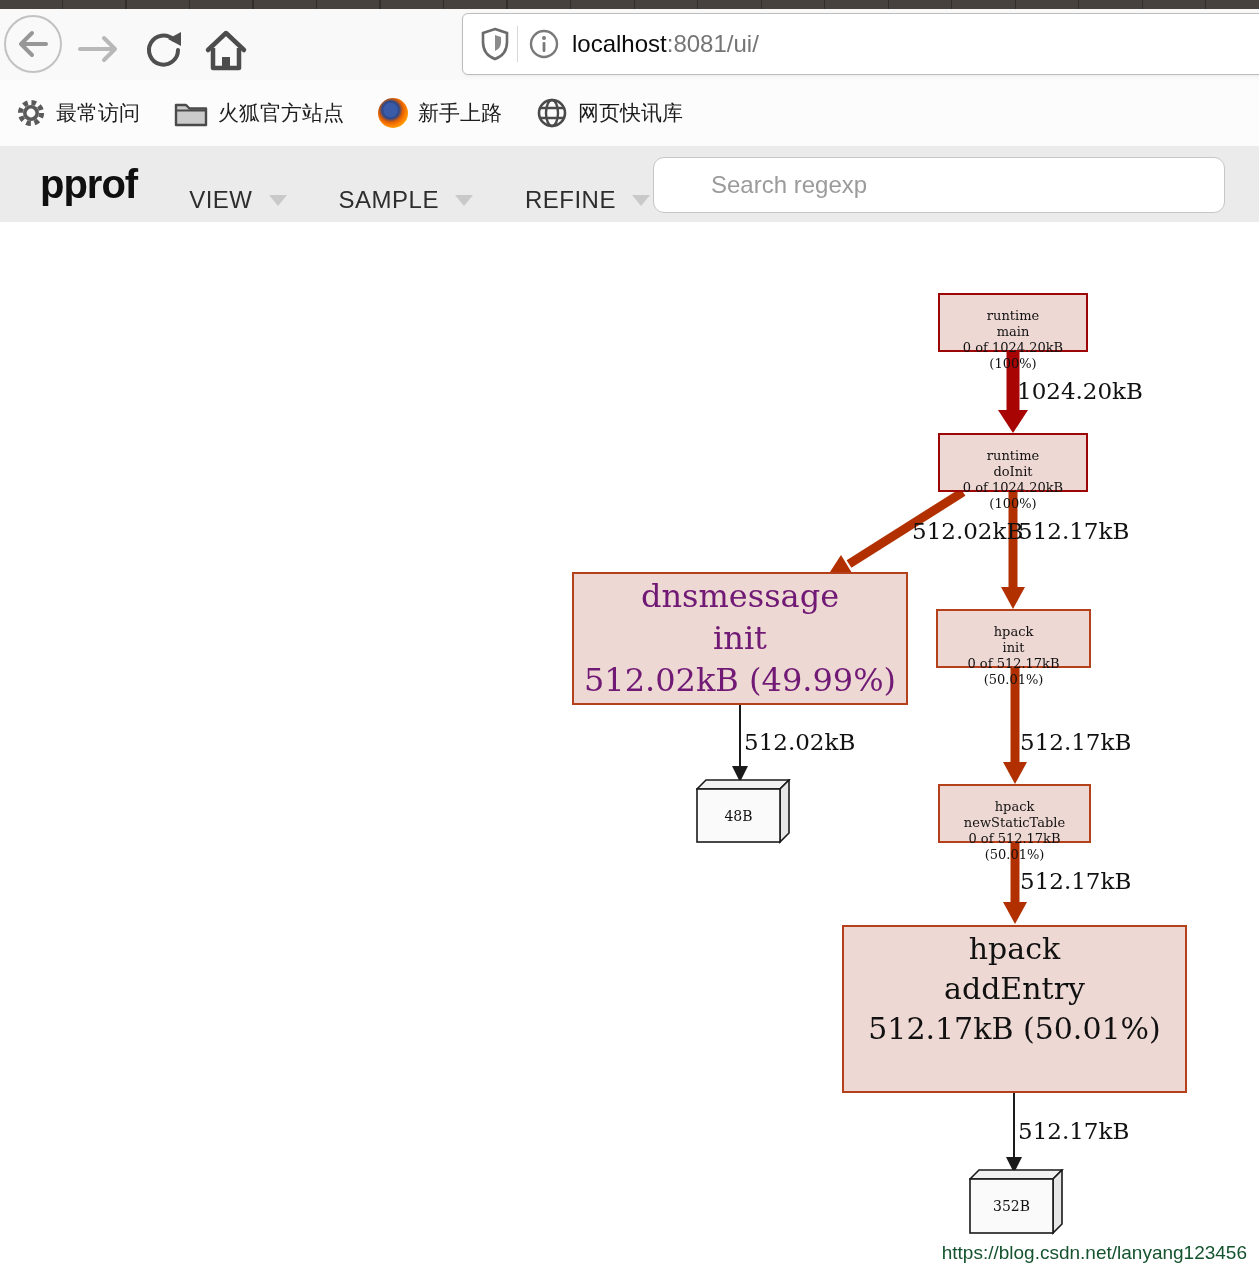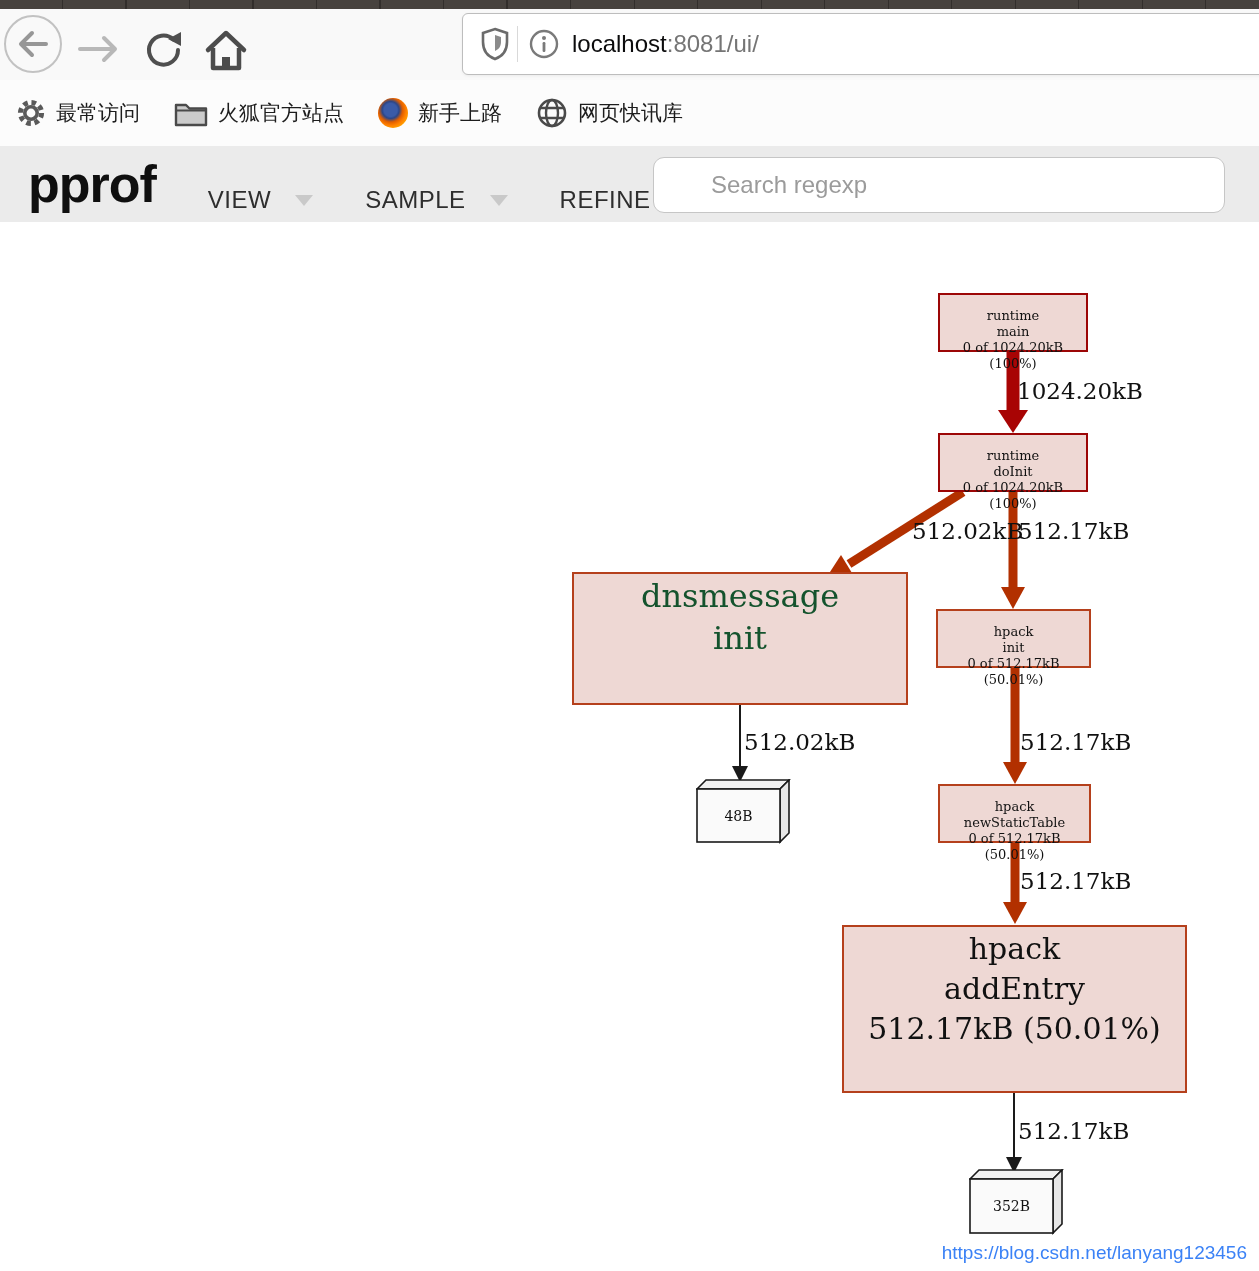--- a/index.html
+++ b/index.html
@@ -23,49 +23,49 @@
     padding-left:16px; gap:34px; }
   .bookmark { display:flex; align-items:center; gap:10px; border:none; background:none;
     font-size:21px; color:#1d1d1d; cursor:pointer; font-family:"Liberation Sans",sans-serif; }
   .ff-icon { width:30px; height:30px; border-radius:50%;
     background:radial-gradient(circle at 42% 40%, #3a5ba8 0 26%, #2c4687 34%, #e05e00 48%,
       #ff8000 62%, #ffb300 82%, #ffd000 100%); }
 
   
   .pprof-header { position:relative; height:76px; background:#ebebeb;
     display:flex; align-items:center; }
-  .pprof-logo { font-size:52px; font-weight:bold; letter-spacing:-1px; color:#0f0f0f;
-    margin-left:28px; }
-  .menu { display:flex; align-items:center; gap:24px; background:none; border:none;
+  .pprof-logo { font-size:40px; font-weight:bold; letter-spacing:-1px; color:#0f0f0f;
+    margin-left:40px; }
+  .menu { display:flex; align-items:center; gap:16px; background:none; border:none;
     cursor:pointer; margin-left:52px;margin-top:32px; }
   .menu:first-of-type { margin-left:52px; }
   .menu-label { font-size:24px; color:#2e2e2e; letter-spacing:0.5px;
     font-family:"Liberation Sans",sans-serif; }
   .caret { width:0; height:0; border-left:9px solid transparent;
     border-right:9px solid transparent; border-top:11px solid #c9c9c9; }
   .search-input { position:absolute; left:653px; top:11px; width:572px; height:56px;
     border:1px solid #c6c6c6; border-radius:11px; background:#fff; font-size:24px;
     padding-left:57px; color:#333; font-family:"Liberation Sans",sans-serif; outline:none; }
   .search-input::placeholder { color:#9b9b9b; }
 
   
   .graph-area { position:relative; width:1259px; height:1049px; background:#fff;
     font-family:"DejaVu Serif","Liberation Serif",serif; }
   .edges-svg { position:absolute; left:0; top:0; pointer-events:none; }
   .gnode { position:absolute; background:#eed8d4; text-align:center; cursor:pointer; }
   .gnode.b-dark { border:2px solid #9c0606; }
   .gnode.b-mid  { border:2px solid #b5401c; }
   .gnode.sm { font-size:13px; line-height:16px; padding-top:13px; color:#111; }
-  .gnode.lg { font-size:32px; line-height:42px; padding-top:1px; color:#14532d; }
+  .gnode.lg { font-size:32px; line-height:42px; padding-top:1px; color:#701a75; }
   .gnode.xl { font-size:30px; line-height:40px; padding-top:2px; color:#111; }
   .edge-label { position:absolute; font-size:23px; color:#111; white-space:nowrap;text-align:right; }
   .leaf { position:absolute; cursor:pointer; }
   .leaf-label { position:absolute; left:1px; top:10px; width:83px; height:53px;
     display:flex; align-items:center; justify-content:center; font-size:14px; color:#111; }
-  .watermark { position:absolute; right:12px; top:1020px; font-size:19px; color:#3b82f6;
+  .watermark { position:absolute; right:12px; top:1020px; font-size:19px; color:#14532d;
     font-family:"Liberation Sans",sans-serif; }
 </style>
 </head>
 <body>
 
 <div class="tab-strip"></div>
 
 <div class="toolbar">
   <button class="nav-btn" style="left:2px;top:4px;">
     <svg width="64" height="64" viewBox="0 0 64 64">
@@ -197,20 +197,21 @@
 
   <div class="gnode sm b-dark" style="left:938px;top:211px;width:150px;height:59px;">
     <div>runtime</div>
     <div>doInit</div>
     <div>0 of 1024.20kB (100%)</div>
   </div>
 
   <div class="gnode lg b-mid" style="left:572px;top:350px;width:336px;height:133px;">
     <div>dnsmessage</div>
     <div>init</div>
+    <div>512.02kB (49.99%)</div>
   </div>
 
   <div class="gnode sm b-mid" style="left:936px;top:387px;width:155px;height:59px;">
     <div>hpack</div>
     <div>init</div>
     <div>0 of 512.17kB (50.01%)</div>
   </div>
 
   <div class="gnode sm b-mid" style="left:938px;top:562px;width:153px;height:59px;">
     <div>hpack</div>

